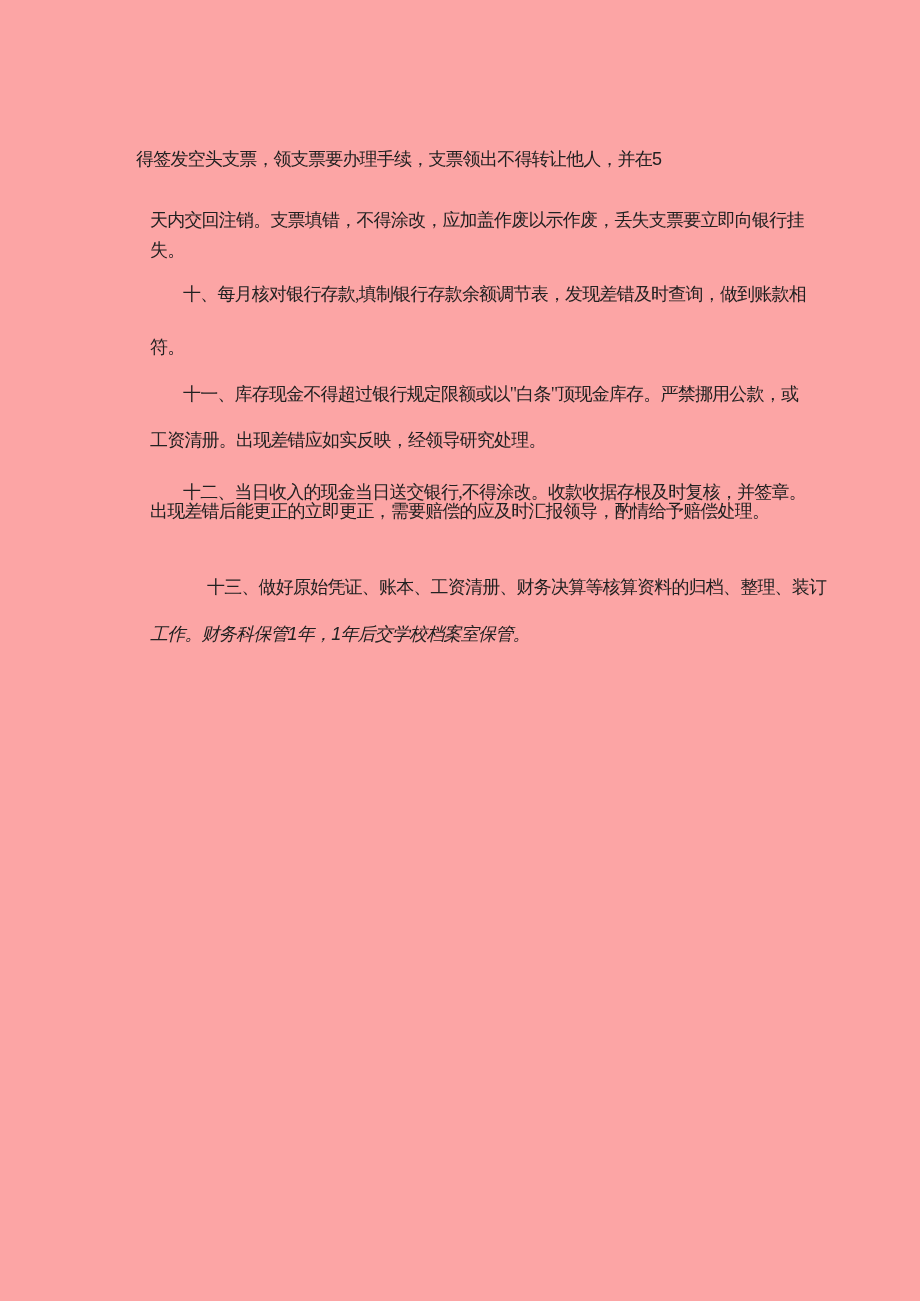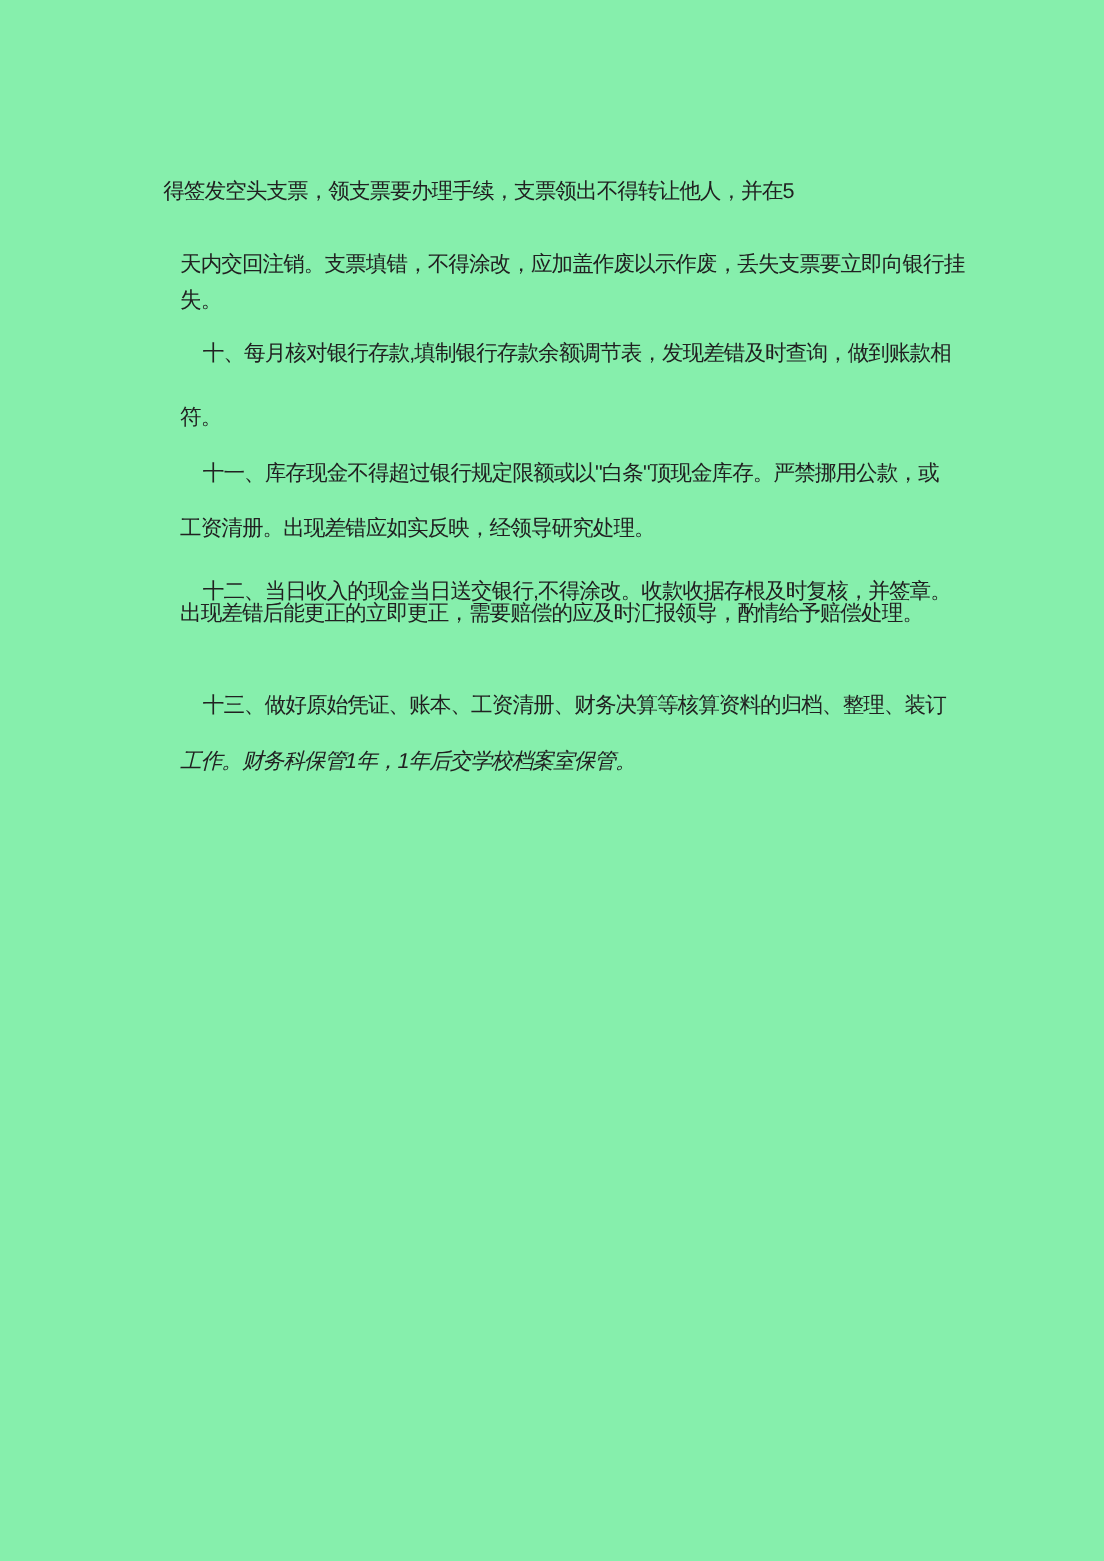--- a/index.html
+++ b/index.html
@@ -5,51 +5,51 @@
 <style>
   html, body {
     margin: 0;
     padding: 0;
     background: #ffffff;
   }
   .page {
     position: relative;
     width: 920px;
     height: 1301px;
-    background: #86efac;
+    background: #fca5a5;
     overflow: hidden;
     font-family: "Liberation Sans", "DejaVu Sans", sans-serif;
     color: #212121;
     text-align: center;
   }
   .doc-line {
     position: absolute;
     display: block;
     height: 24px;
     line-height: 24px;
     font-size: 18px;
     letter-spacing: -0.8px;
     white-space: nowrap;
     color: #212121;
   }
   
   .ml  { left: 135px; margin-left: 15px; }
   
-  .ind { left: 169px; }
+  .ind { left: 183px; font-family: Liberation Serif, serif; }
   
   .l1  { top: 147px; left: 136px; }
   .l2  { top: 208px; }
   .l3  { top: 238px; }
   .l4  { top: 282px; }
   .l5  { top: 335px; }
   .l6  { top: 382px; }
   .l7  { top: 428px; }
   .l8  { top: 480px; }
   .l9  { top: 499px; }
-  .l10 { top: 575px; }
+  .l10 { top: 575px; margin-left: 24px; }
   .l11 { top: 622px; font-style: italic; }
 </style>
 </head>
 <body>
 
 <div class="page">
 
   <div>
     <span class="doc-line l1">得签发空头支票，领支票要办理手续，支票领出不得转让他人，并在5</span>
   </div>

